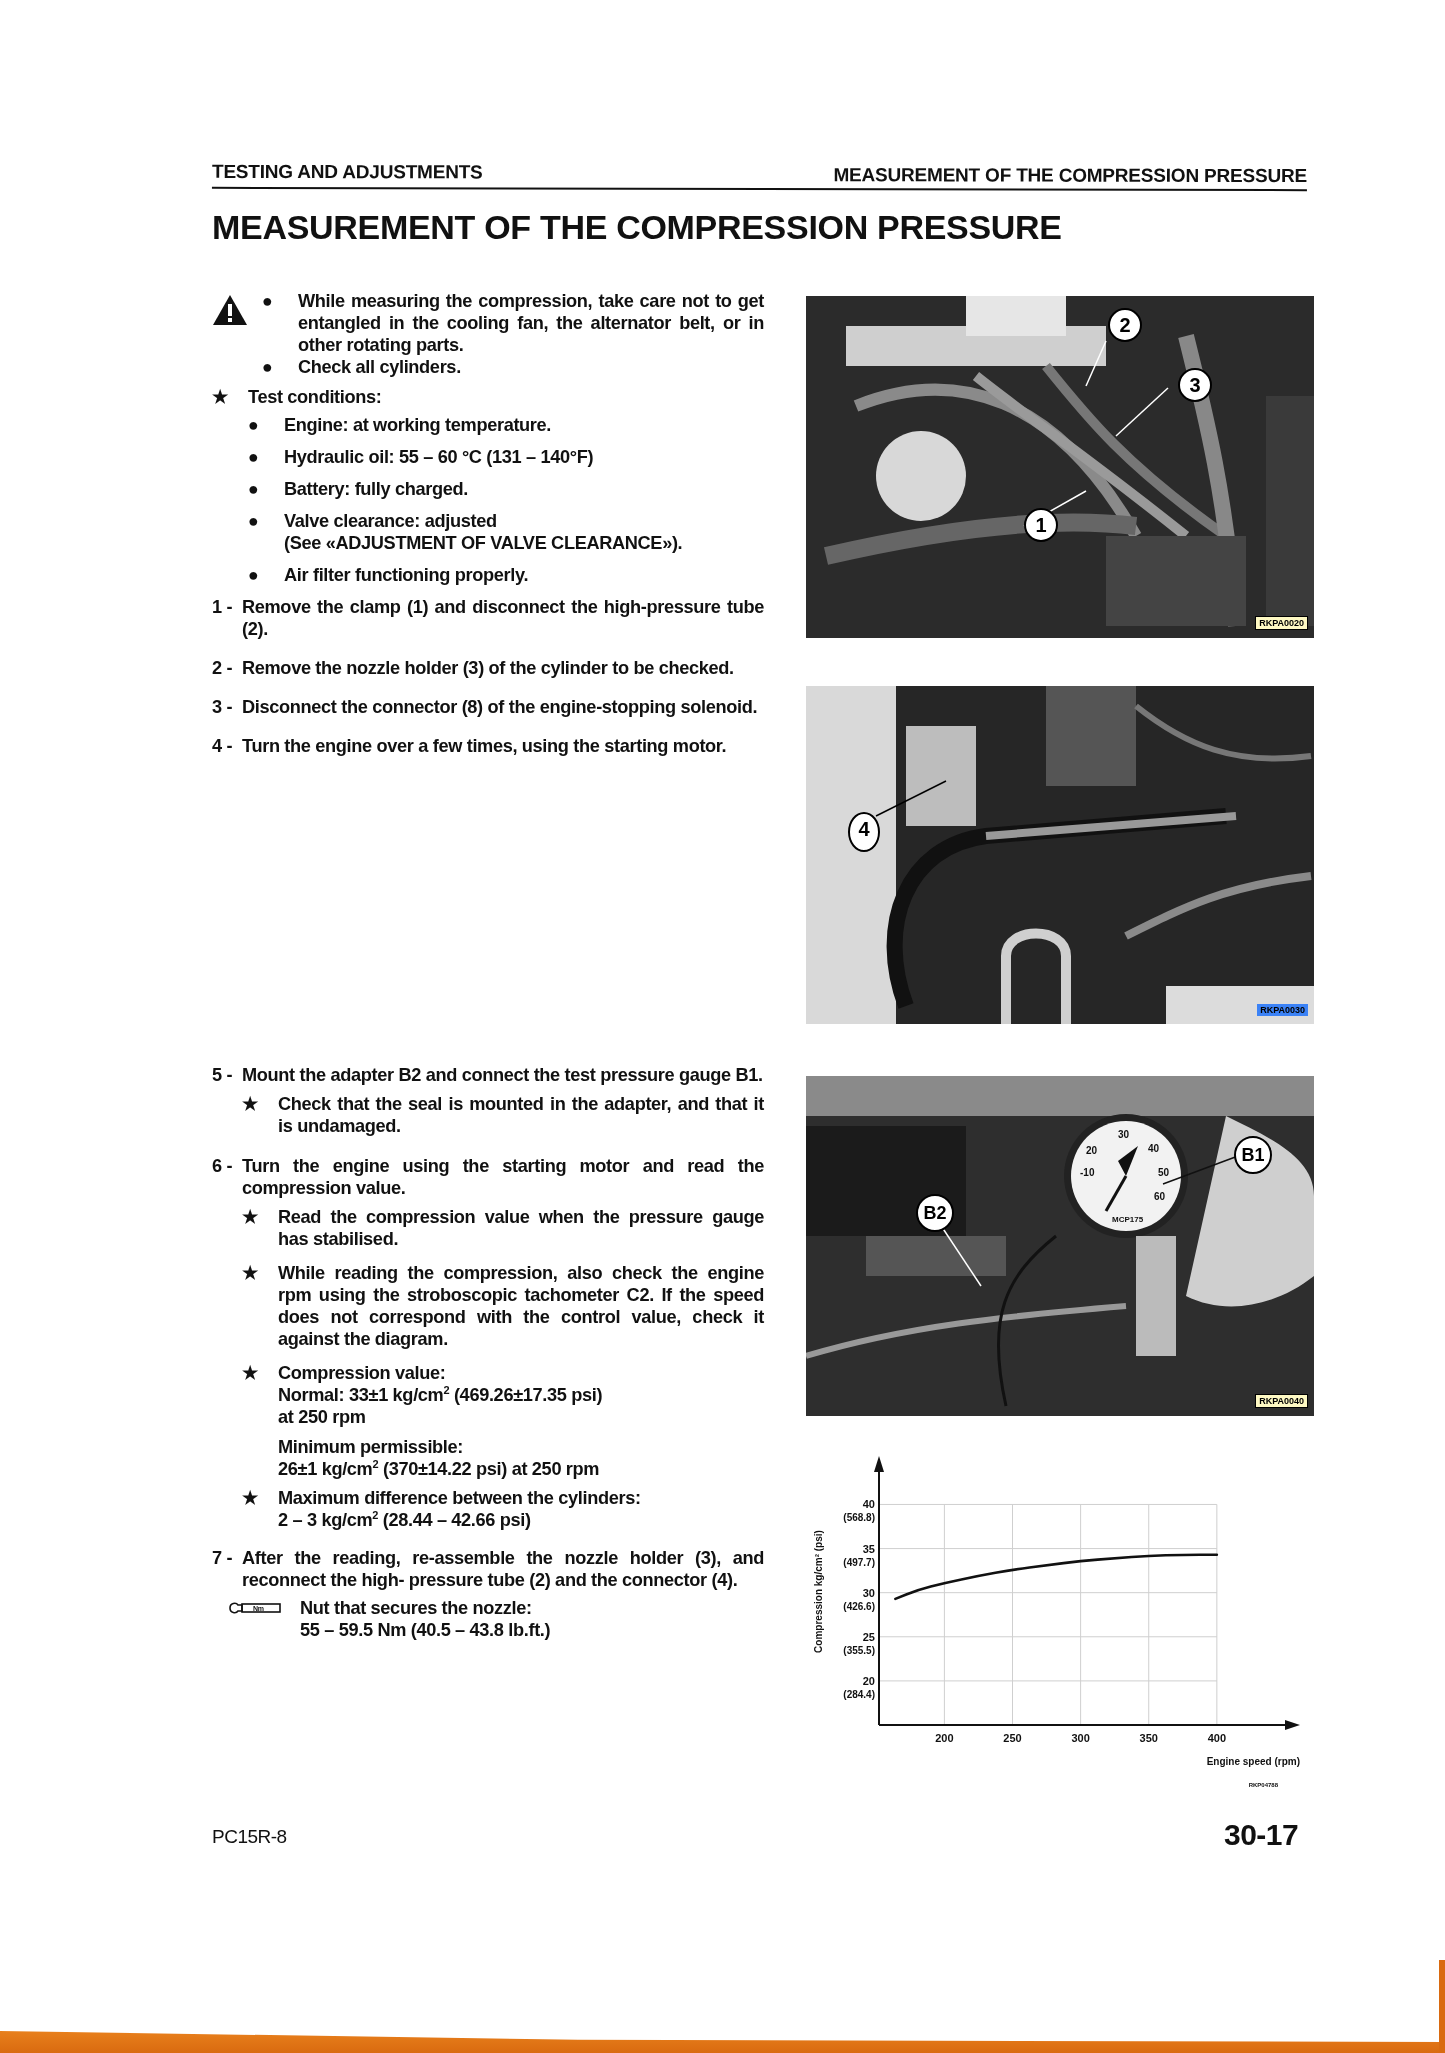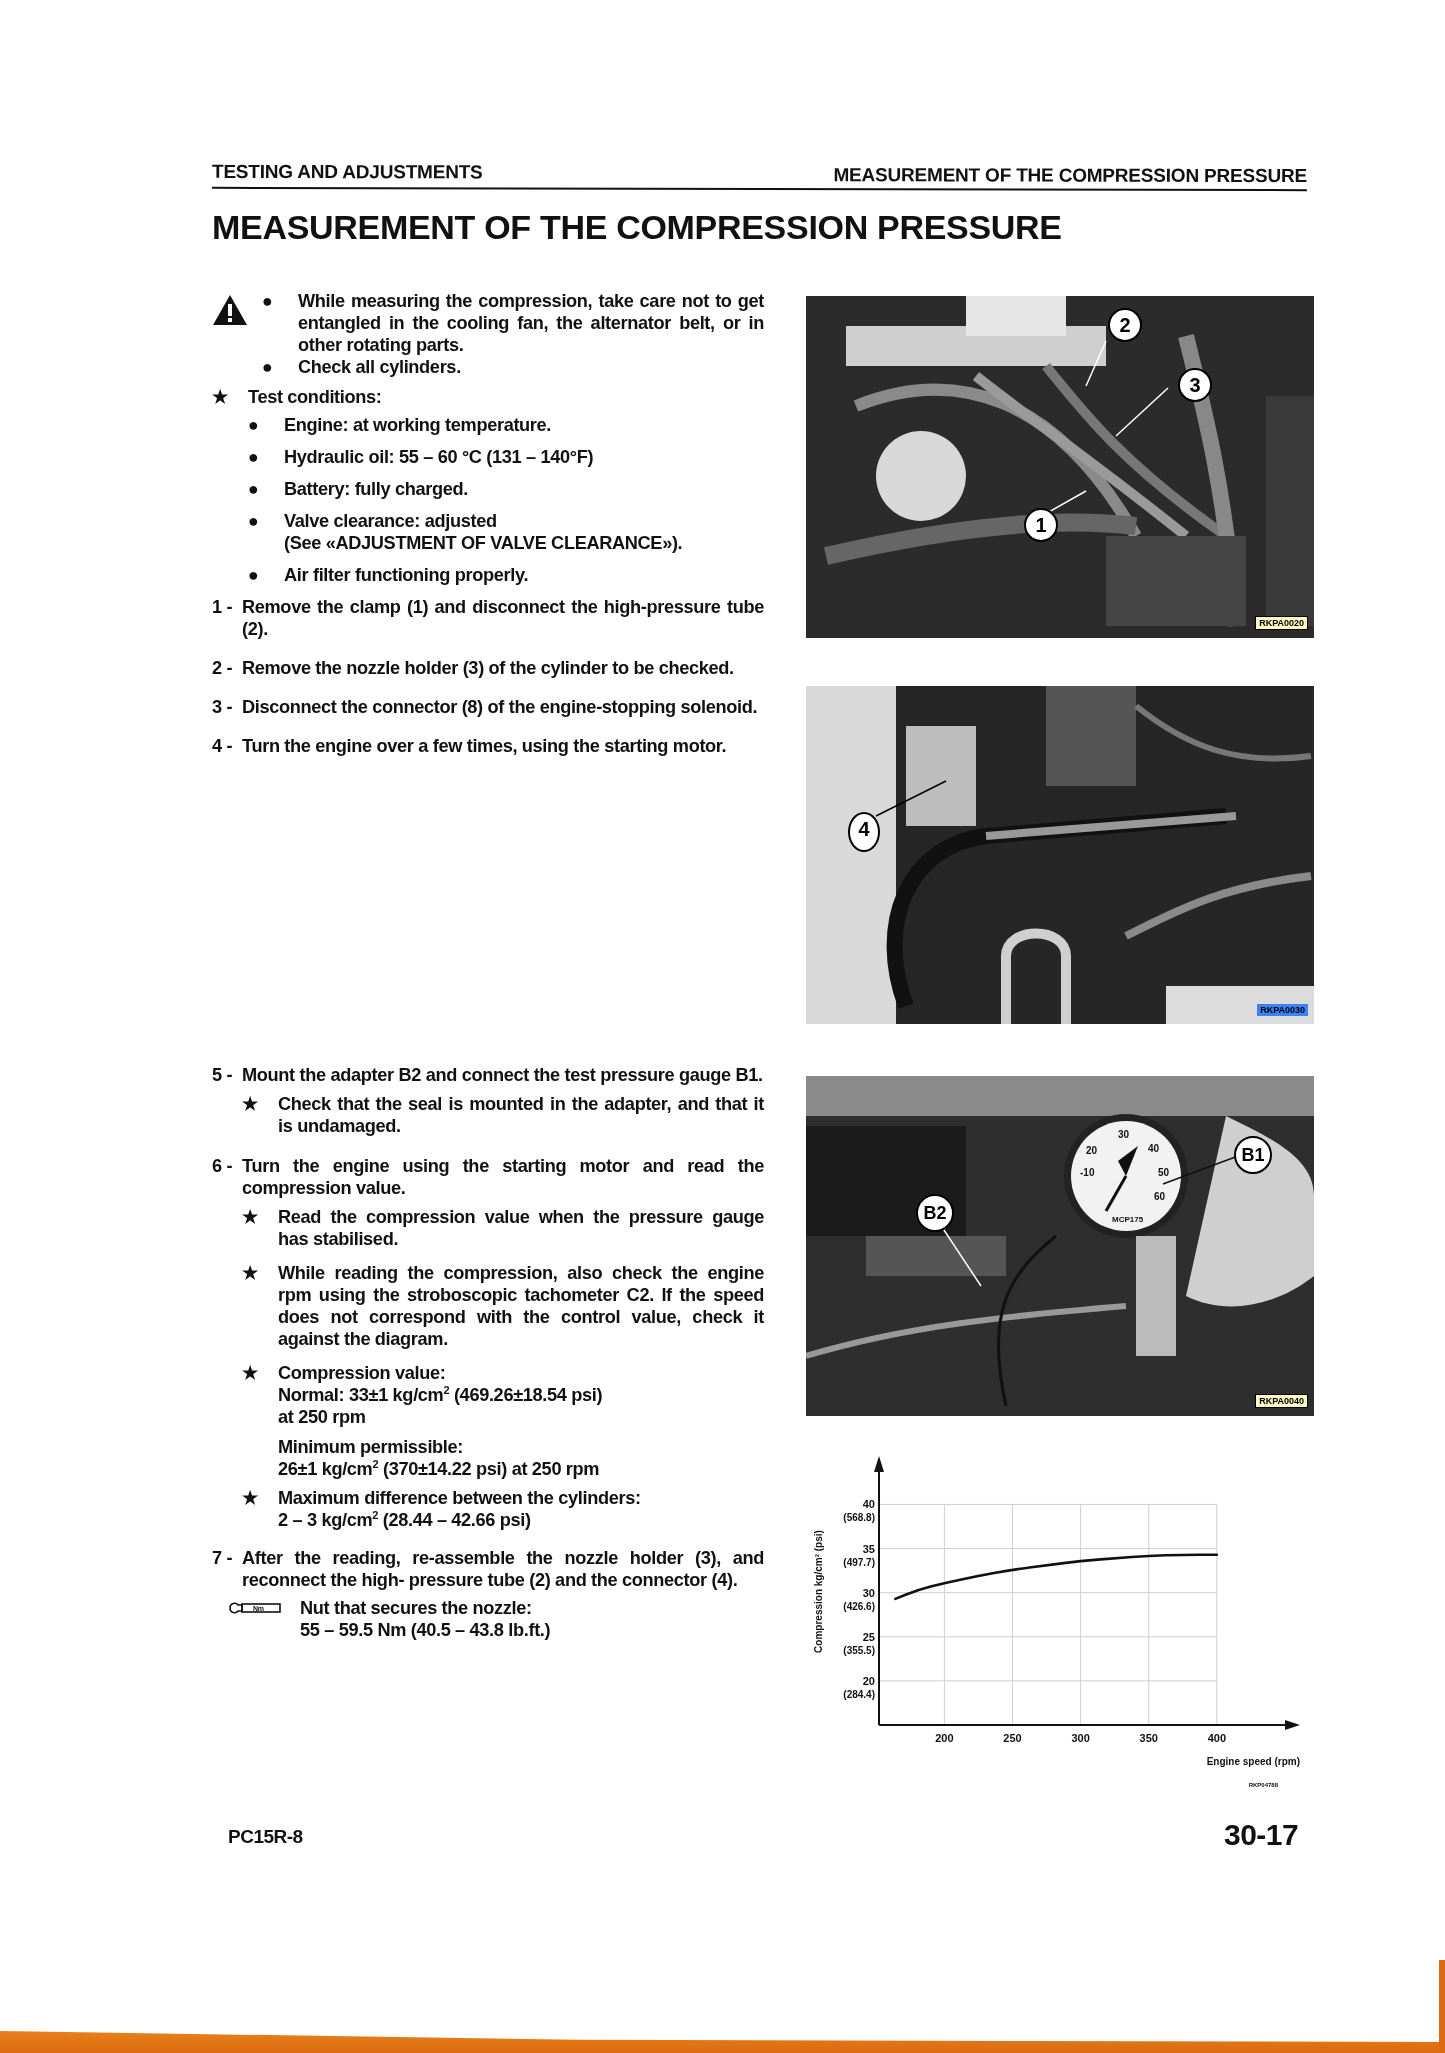--- a/index.html
+++ b/index.html
@@ -62,21 +62,21 @@
     background: #fff; border: 2.5px solid #000; color: #000;
     font-weight: 700; font-size: 20px; line-height: 30px; text-align: center;
   }
   .callout.wide { width: 34px; height: 34px; line-height: 34px; font-size: 18px; }
   .photo-code {
     position: absolute; right: 6px; bottom: 8px; background: #fef9c3; color: #000;
     font-size: 9px; font-weight: 700; padding: 1px 3px; border: 1px solid #000;
   }
   .photo-code.plain { background: transparent; color: #fff; border: none; }
   .chart { position: absolute; left: 800px; top: 1450px; width: 520px; height: 360px; }
-  .footer-left { position: absolute; left: 228px; top: 1826px; font-size: 19px; font-weight: 700; letter-spacing: -0.5px; }
+  .footer-left { position: absolute; left: 212px; top: 1826px; font-size: 19px; font-weight: 400; letter-spacing: -0.5px; }
   .footer-right { position: absolute; left: 1224px; top: 1818px; font-size: 30px; font-weight: 700; letter-spacing: -0.5px; }
 </style>
 </head>
 <body>
 
 <div class="bottom-edge"></div>
 <div class="right-edge"></div>
 
 <div class="header">
   <span class="left">TESTING AND ADJUSTMENTS</span>
@@ -138,21 +138,21 @@
     <span class="sym">★</span>
     <span>Read the compression value when the pressure gauge has stabilised.</span>
   </div>
   <div class="sub justify">
     <span class="sym">★</span>
     <span>While reading the compression, also check the engine rpm using the stroboscopic tachometer C2. If the speed does not correspond with the control value, check it against the diagram.</span>
   </div>
   <div class="sub" style="margin-bottom:6px;">
     <span class="sym">★</span>
     <div>Compression value:</div>
-    <div><span>Normal: 33±1 kg/cm</span><sup>2</sup><span> (469.26±18.54 psi)</span></div>
+    <div><span>Normal: 33±1 kg/cm</span><sup>2</sup><span> (469.26±17.35 psi)</span></div>
     <div>at 250 rpm</div>
     <div style="margin-top:8px;">Minimum permissible:</div>
     <div><span>26±1 kg/cm</span><sup>2</sup><span> (370±14.22 psi) at 250 rpm</span></div>
   </div>
   <div class="sub" style="margin-bottom:16px;">
     <span class="sym">★</span>
     <div>Maximum difference between the cylinders:</div>
     <div><span>2 – 3 kg/cm</span><sup>2</sup><span> (28.44 – 42.66 psi)</span></div>
   </div>
 

